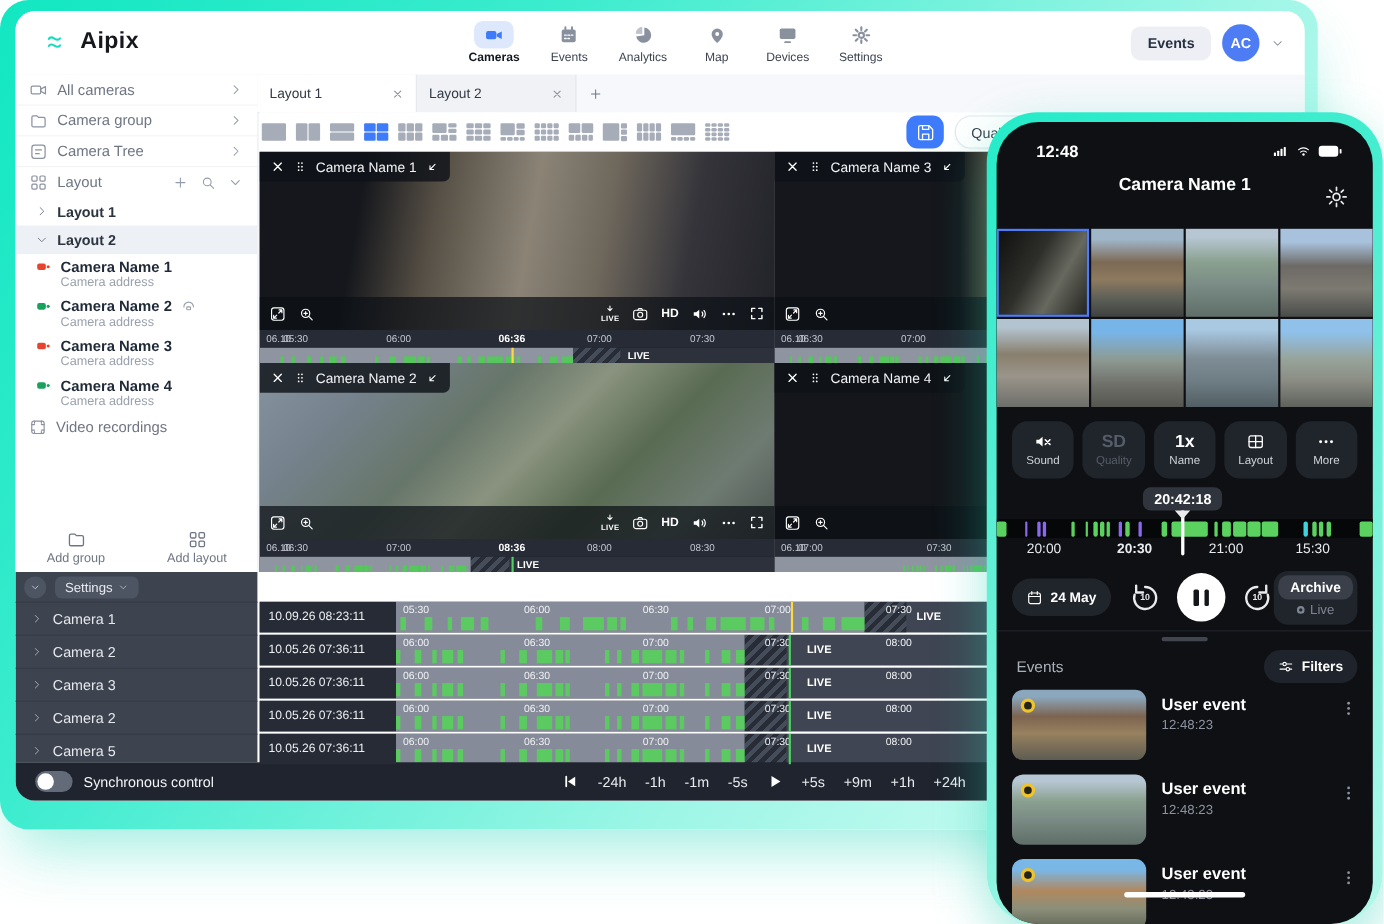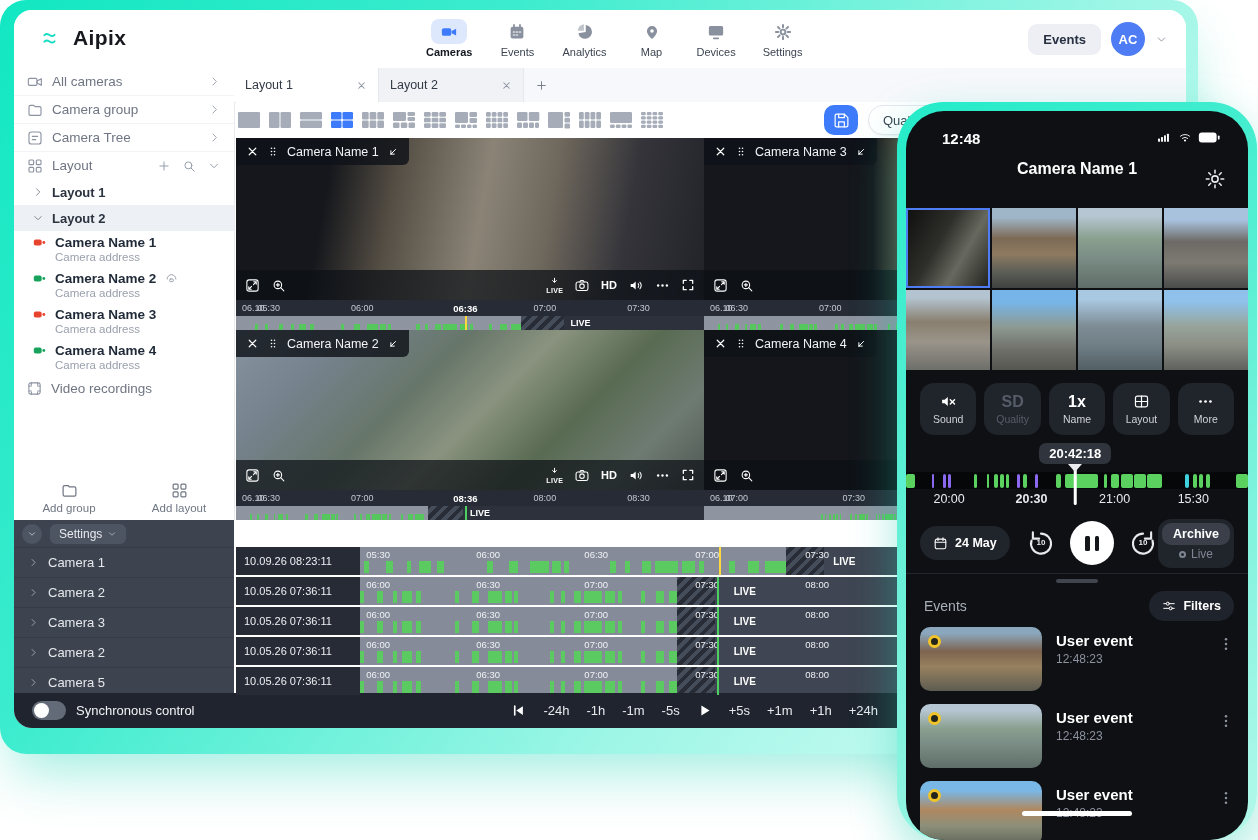--- a/index.html
+++ b/index.html
@@ -1377,21 +1377,21 @@
             <span class="stp">-1m</span>
             <span class="stp">-5s</span>
           </span>
         <span class="ic">
             <svg viewBox="0 0 24 24">
               <path d="M7 4l13 8-13 8z" fill="currentColor" stroke="none"></path>
             </svg>
           </span>
         <span id="fwdsteps" style="display:flex;gap:17px;">
             <span class="stp">+5s</span>
-            <span class="stp">+1m</span>
+            <span class="stp">+9m</span>
             <span class="stp">+1h</span>
             <span class="stp">+24h</span>
           </span>
         <span class="ic">
             <svg viewBox="0 0 24 24">
               <path d="M18 5v14" stroke-width="2.6"></path>
               <path d="M5 5l10.5 7L5 19z" fill="currentColor" stroke="none"></path>
             </svg>
           </span>
       </span>

